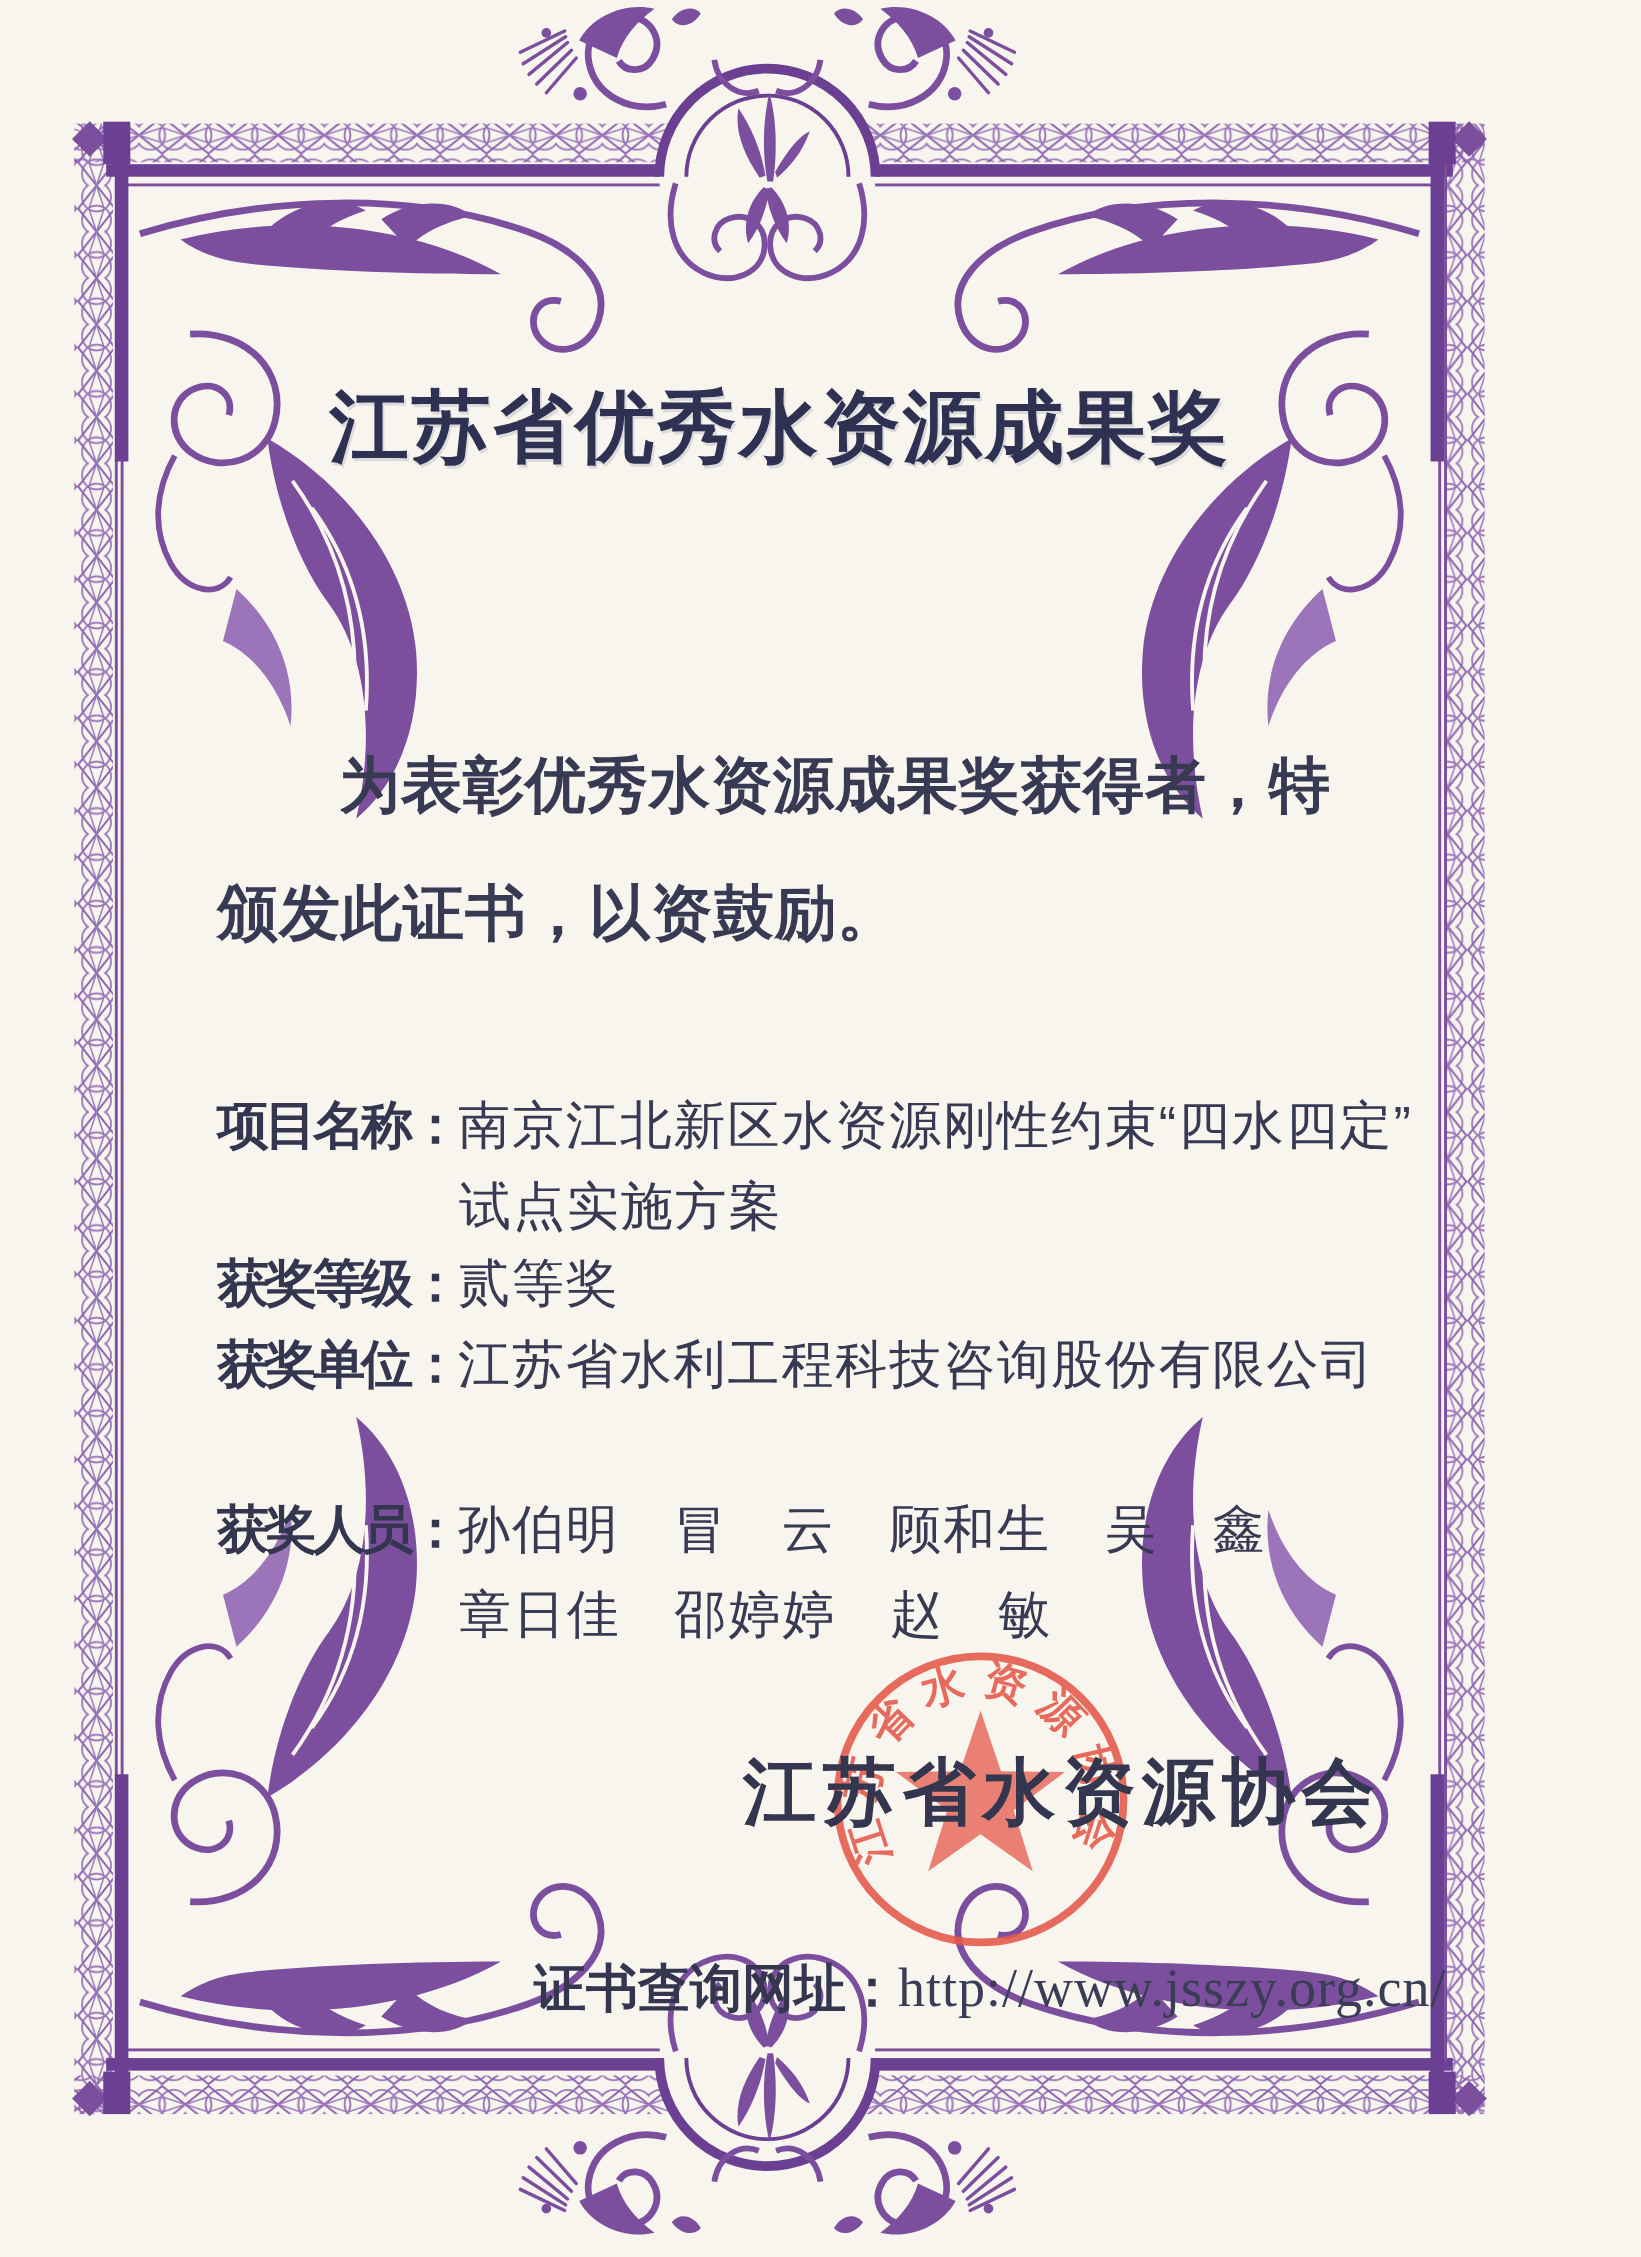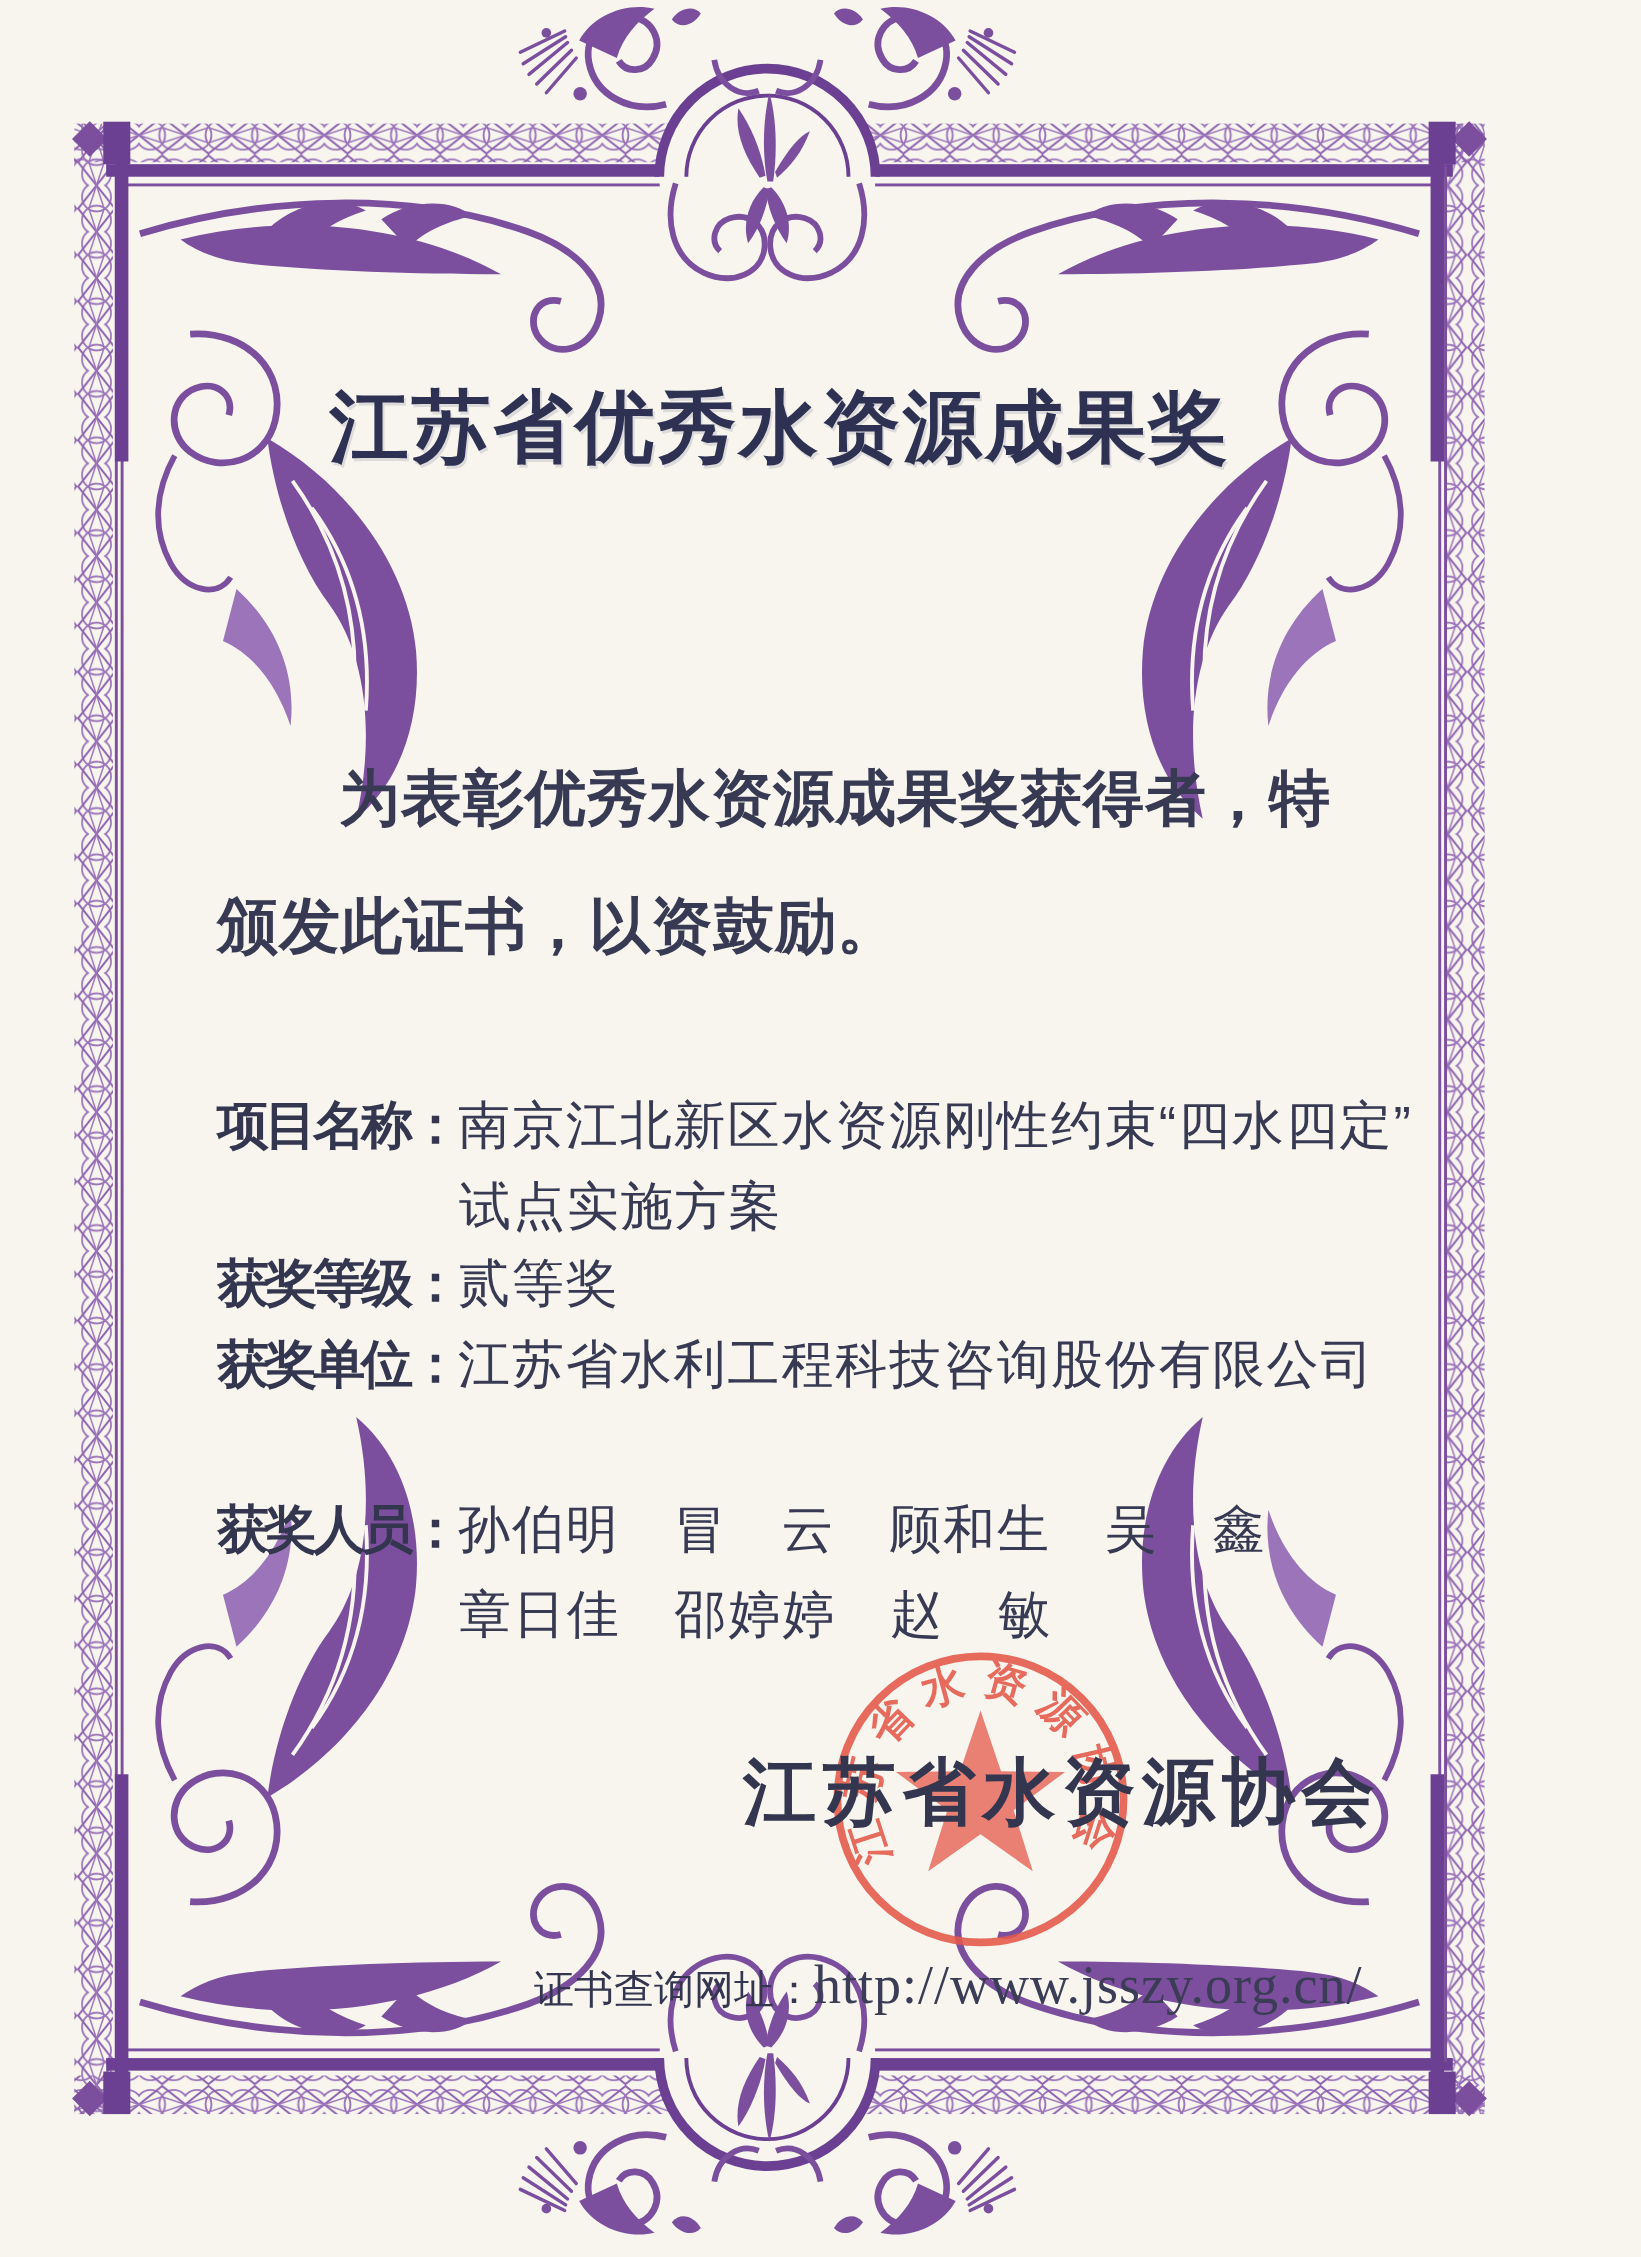--- a/index.html
+++ b/index.html
@@ -17,37 +17,37 @@
     text-align:center;font-size:79px;font-weight:700;letter-spacing:2.9px;
     color:#2e3152;text-shadow:1.9px 2.9px 0 rgba(100,100,130,.18);
     font-family:"Liberation Serif", serif;
   }
   .doc-title{
     position:absolute;left:121px;top:521px;width:1318px;
     text-align:center;font-size:147px;font-weight:900;letter-spacing:29px;padding-left:29px;box-sizing:border-box;
     color:#2a2e4e;text-shadow:4.8px 5.8px 1px rgba(90,90,115,.25);
   }
   .body-par{position:absolute;left:217px;top:745px;width:1197px;font-size:61px;font-weight:600;color:#373a52;letter-spacing:1px;}
-  .body-par .l1{text-indent:122px;margin:13px 0 46px 0;}
+  .body-par .l1{text-indent:122px;margin:0 0 46px 0;}
   .body-par .l2{margin:0;}
 
   .frow{position:absolute;left:217px;display:flex;align-items:baseline;font-size:52px;color:#373a52;white-space:nowrap;}
   .flabel{flex:0 0 241px;width:241px;letter-spacing:-3.9px;font-weight:700;color:#33364e;}
   .fvalue{font-weight:500;letter-spacing:1.9px;}
   .fvalue.num{font-family:"Liberation Serif", serif;font-size:54px;letter-spacing:2.9px;}
   .fcont{position:absolute;left:459px;font-size:52px;font-weight:500;letter-spacing:1.9px;color:#373a52;white-space:nowrap;}
 
   .issue-date{
     position:absolute;left:743px;top:1744px;font-size:73px;font-weight:600;
     letter-spacing:6.8px;color:#33364e;white-space:nowrap;z-index:4;
   }
   .footer-line{
     position:absolute;left:534px;top:1954px;display:flex;align-items:baseline;z-index:4;white-space:nowrap;
   }
-  .footer-label{font-size:40px;font-weight:400;color:#33364e;}
+  .footer-label{font-size:52px;font-weight:700;color:#33364e;}
   .footer-url{font-size:54px;font-weight:400;color:#3a3d55;font-family:"Liberation Serif", serif;letter-spacing:1px;}
 </style>
 </head>
 <body>
 
 <svg class="deco" viewBox="0 0 1700 2338" aria-hidden="true">
   <defs>
     <pattern id="lace" width="48" height="40" patternUnits="userSpaceOnUse">
       <circle cx="12" cy="20" r="15" fill="none" stroke="#9b74ba" stroke-width="2"></circle>
       <circle cx="36" cy="20" r="15" fill="none" stroke="#9b74ba" stroke-width="2"></circle>

